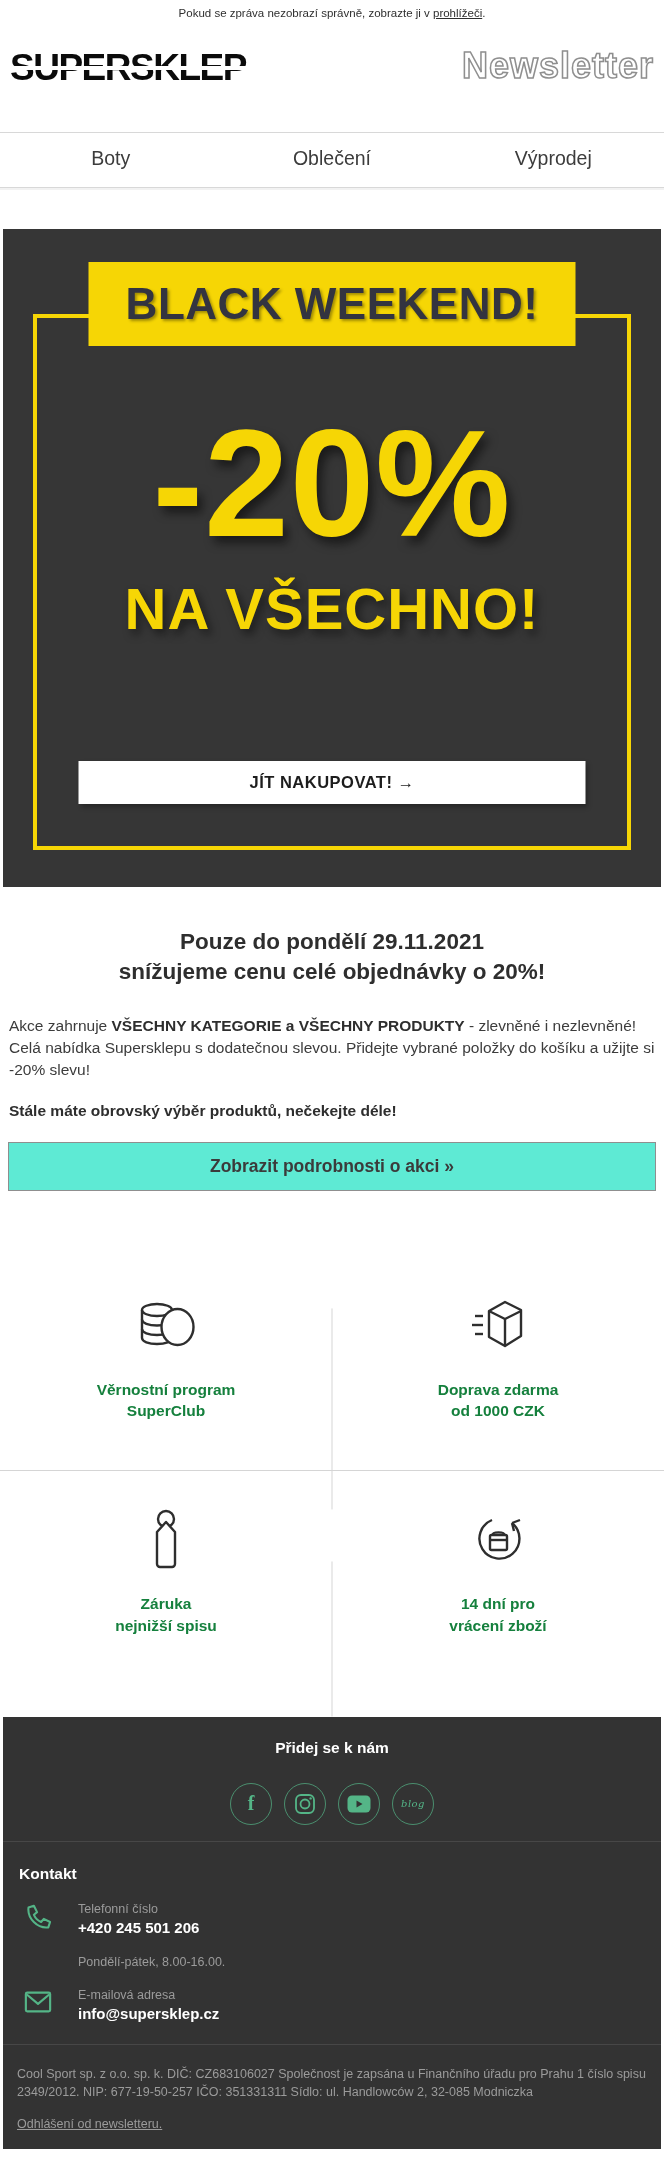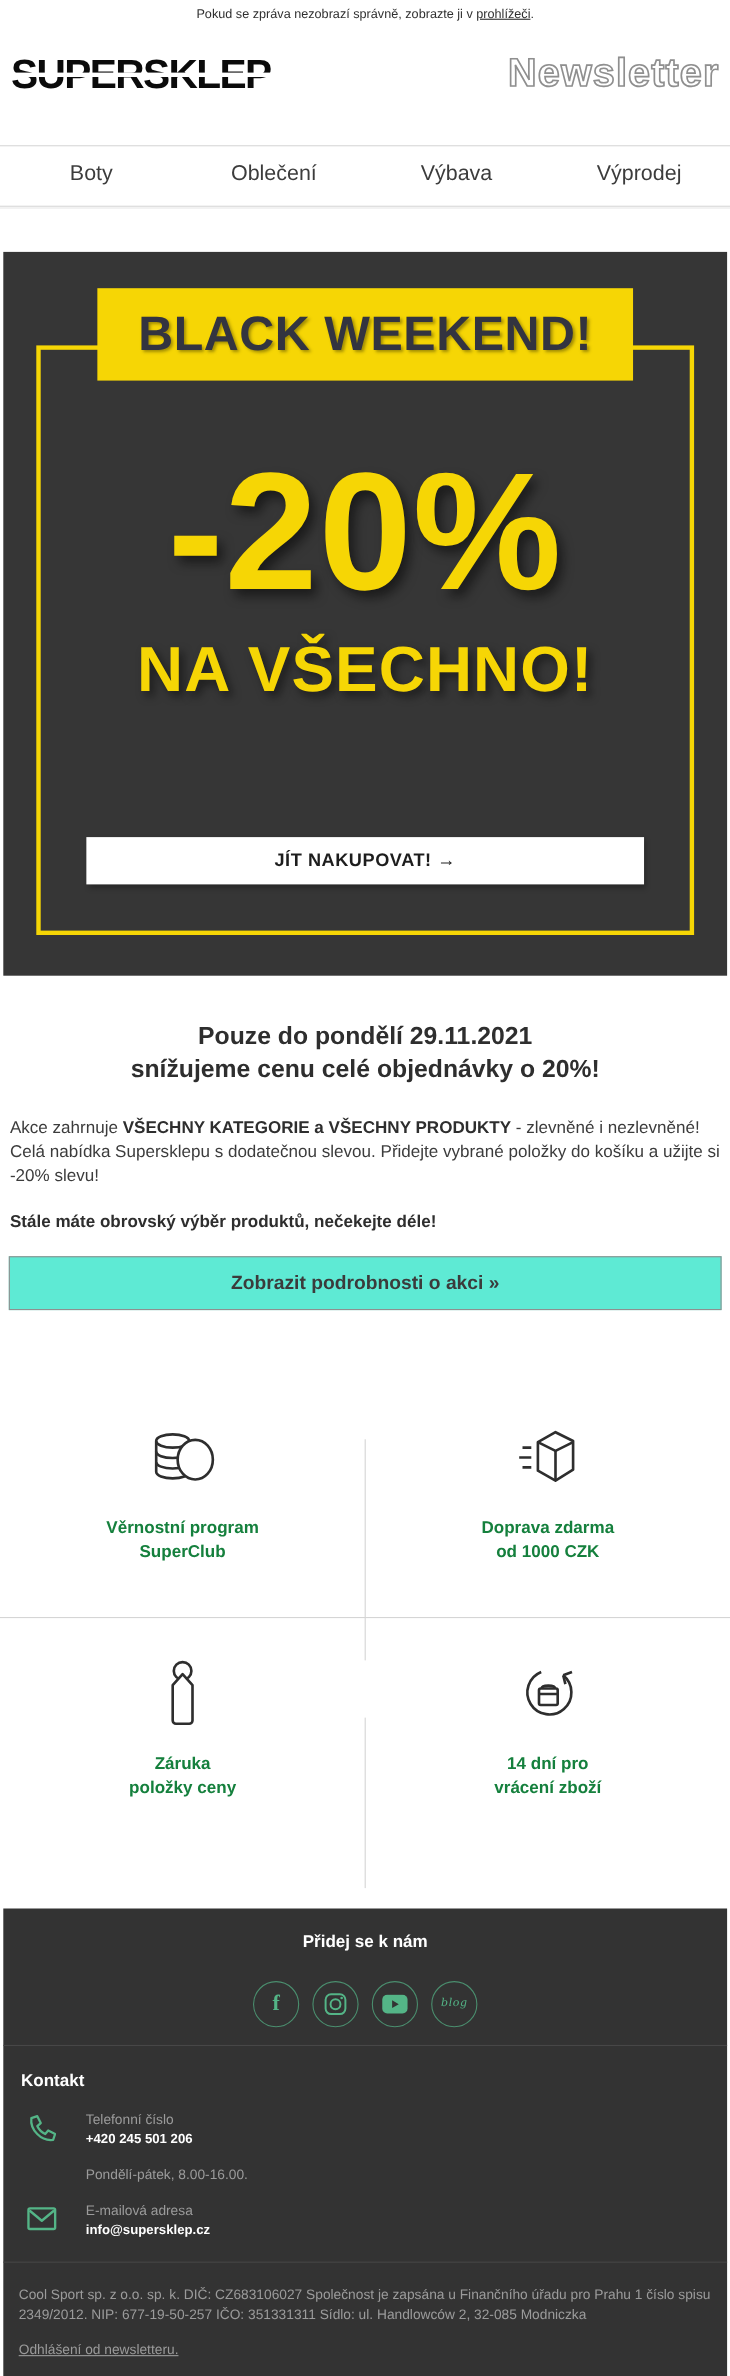--- a/index.html
+++ b/index.html
@@ -76,35 +76,35 @@
   .benefits-row { display: flex; position: relative; }
   .benefits-row.row1 { padding: 102px 0 48px 0; }
   .benefits-row.row2 { padding: 36px 0 50px 0; }
   .benefit { flex: 1; display: flex; flex-direction: column; align-items: center; }
   .benefit .b-icon { height: 64px; display: flex; align-items: center; justify-content: center; }
   .benefit .b-label { margin-top: 22px; text-align: center; font-size: 15.5px; font-weight: 700; color: #15803d; line-height: 1.4; }
   .v-divider { position: absolute; left: 50%; top: 78%; transform: translate(-50%,-50%); width: 1px; height: 72%; background: #d5d5d5; }
   .benefits-hr { border: none; border-top: 1px solid #d5d5d5; height: 0; }
 
   
-  .footer { margin: 48px 3px 8px 3px; background: #333333; padding: 22px 0 12px 0; color: #ffffff; }
+  .footer { margin: 30px 3px 8px 3px; background: #333333; padding: 22px 0 12px 0; color: #ffffff; }
   .join-heading { text-align: center; font-size: 15.5px; font-weight: 700; }
   .social-row { margin-top: 26px; display: flex; justify-content: center; gap: 12px; }
   .social-circle {
     width: 42px; height: 42px; border-radius: 50%; border: 1.5px solid rgba(84,181,135,0.7);
     display: flex; align-items: center; justify-content: center; cursor: pointer; color: #54b587;
   }
   .social-circle .fb-f { font-size: 20px; font-weight: 700; font-family: "Liberation Serif", serif; }
   .social-circle .blog-word { font-size: 10px; font-style: italic; font-family: "DejaVu Serif", serif; letter-spacing: .5px; }
   .footer-hr { margin: 16px 0 0 0; border: none; border-top: 1px solid #474747; height: 0; }
   .contact-heading { margin: 23px 0 0 16px; font-size: 15.5px; font-weight: 700; }
   .contact-row { margin-top: 19px; display: flex; padding-left: 21px; }
   .contact-icon { width: 30px; margin-right: 24px; padding-top: 2px; }
   .contact-label { font-size: 12.5px; color: #9b9b9b; }
-  .contact-value { margin-top: 3px; font-size: 12px; font-weight: 700; color: #ffffff; }
+  .contact-value { margin-top: 3px; font-size: 15px; font-weight: 700; color: #ffffff; }
   .contact-hours { margin: 19px 0 0 75px; font-size: 12.5px; color: #9b9b9b; }
   .legal { margin: 20px 14px 0 14px; font-size: 12.5px; color: #9b9b9b; line-height: 1.5; }
   .unsubscribe { display: inline-block; margin: 15px 0 6px 14px; font-size: 12.5px; color: #9b9b9b; text-decoration: underline; cursor: pointer; }
 
   svg { display: block; }
 </style>
 </head>
 <body>
 
 <div class="page">
@@ -117,21 +117,20 @@
     <div class="logo">
       <span>SUPERSKLEP</span>
       <span class="strike"></span>
     </div>
     <div class="newsletter">Newsletter</div>
   </div>
 
   <div class="nav">
     <div class="nav-item">Boty</div>
     <div class="nav-item">Oblečení</div>
-    <div class="nav-item">Výbava</div>
     <div class="nav-item">Výprodej</div>
   </div>
 
   <div class="hero">
     <div class="hero-frame"></div>
     <div class="hero-badge">BLACK WEEKEND!</div>
     <div class="hero-discount">-20%</div>
     <div class="hero-subtitle">NA VŠECHNO!</div>
     <button class="hero-cta">JÍT NAKUPOVAT! →</button>
   </div>
@@ -185,21 +184,21 @@
   <div class="benefits-row row2">
     <div class="benefit">
       <div class="b-icon">
         <svg width="60" height="66" viewBox="0 0 60 66" fill="none" stroke="#2e2e2e" stroke-width="2.4" stroke-linejoin="round">
           <circle cx="30" cy="13" r="8"></circle>
           <path d="M21 26 l9 -10 l9 10 v32 a3 3 0 0 1 -3 3 h-12 a3 3 0 0 1 -3 -3 z" fill="#ffffff"></path>
         </svg>
       </div>
       <div class="b-label">
         <div>Záruka</div>
-        <div>položky ceny</div>
+        <div>nejnižší spisu</div>
       </div>
     </div>
     <div class="v-divider"></div>
     <div class="benefit">
       <div class="b-icon">
         <svg width="64" height="64" viewBox="0 0 64 64" fill="none" stroke="#2e2e2e" stroke-width="2.4" stroke-linejoin="round">
           <path d="M26 13 a20 20 0 1 0 20 3"></path>
           <path d="M46 16 l8 -3 m -8 3 l 2 8"></path>
           <rect x="24" y="28" width="17" height="15" rx="1.5"></rect>
           <path d="M26.5 28 c0 -3.5 12 -3.5 12 0"></path>

